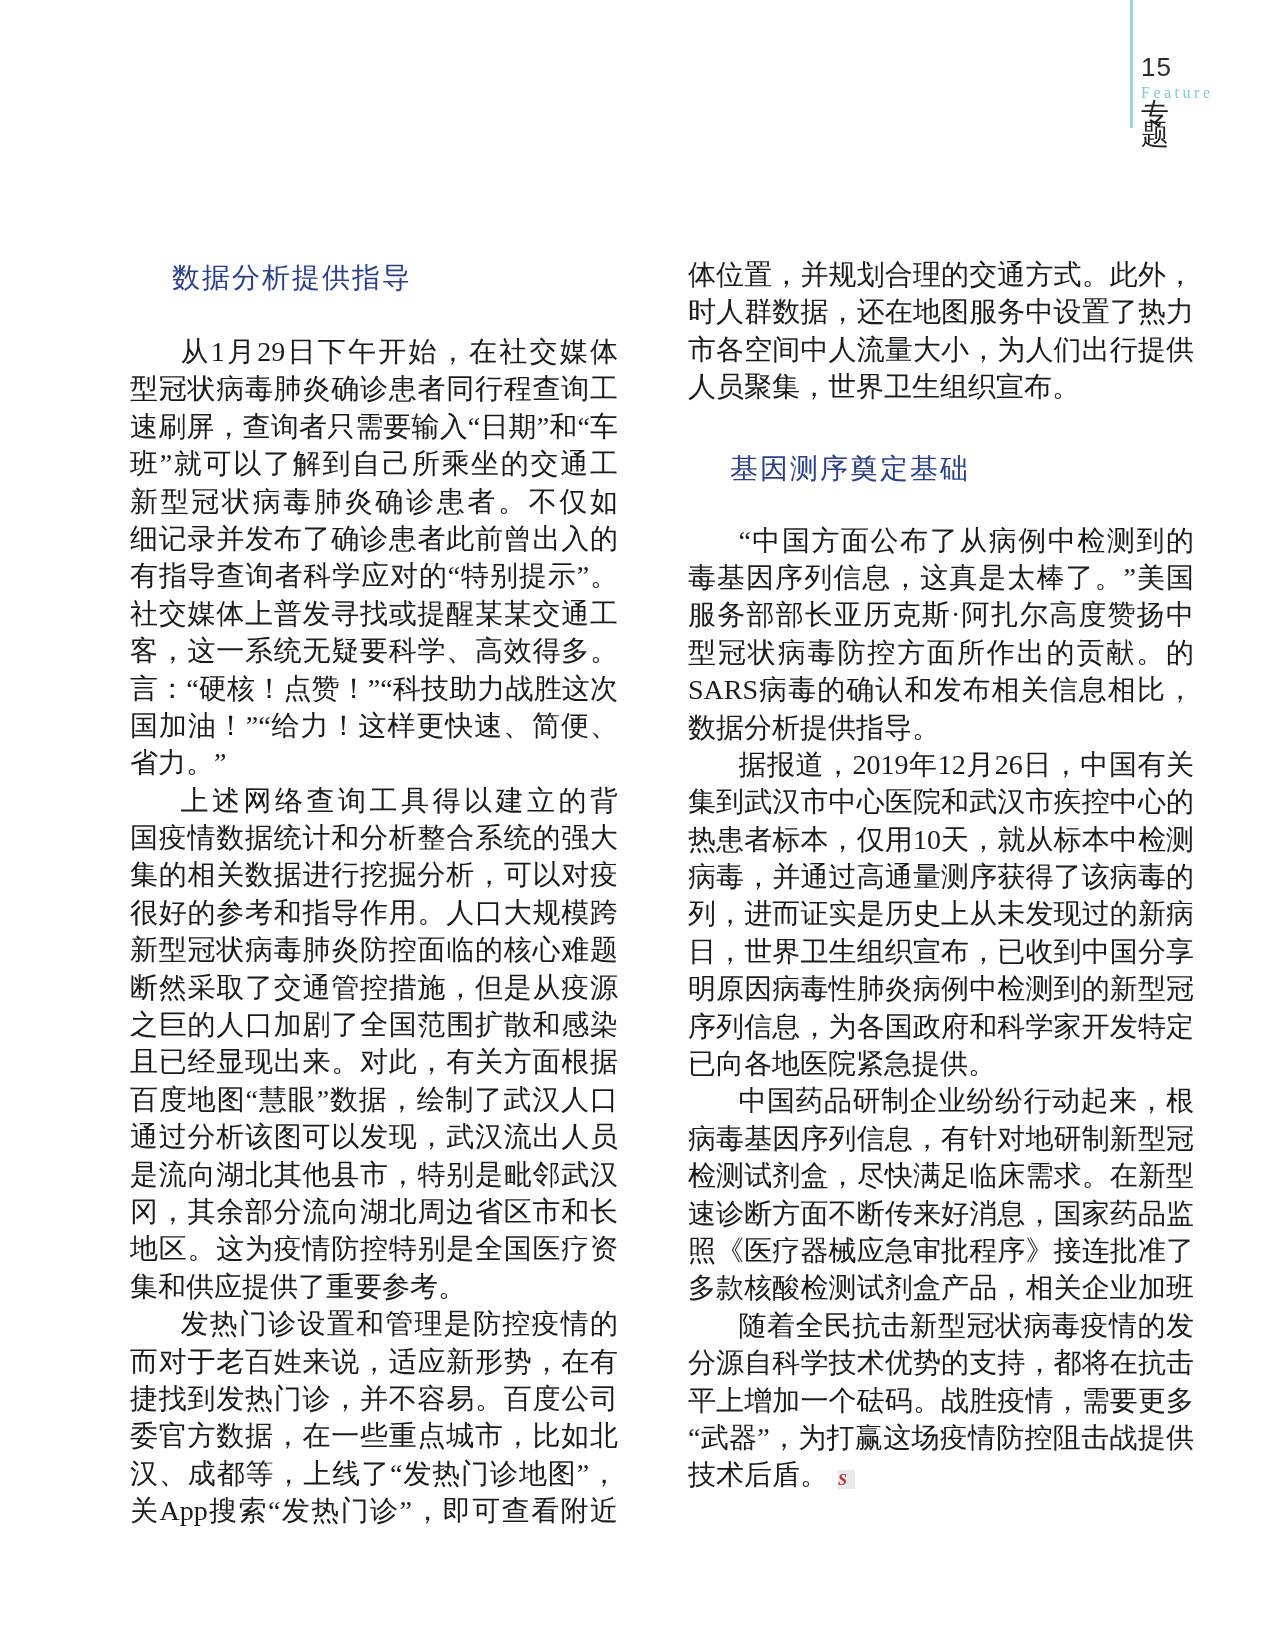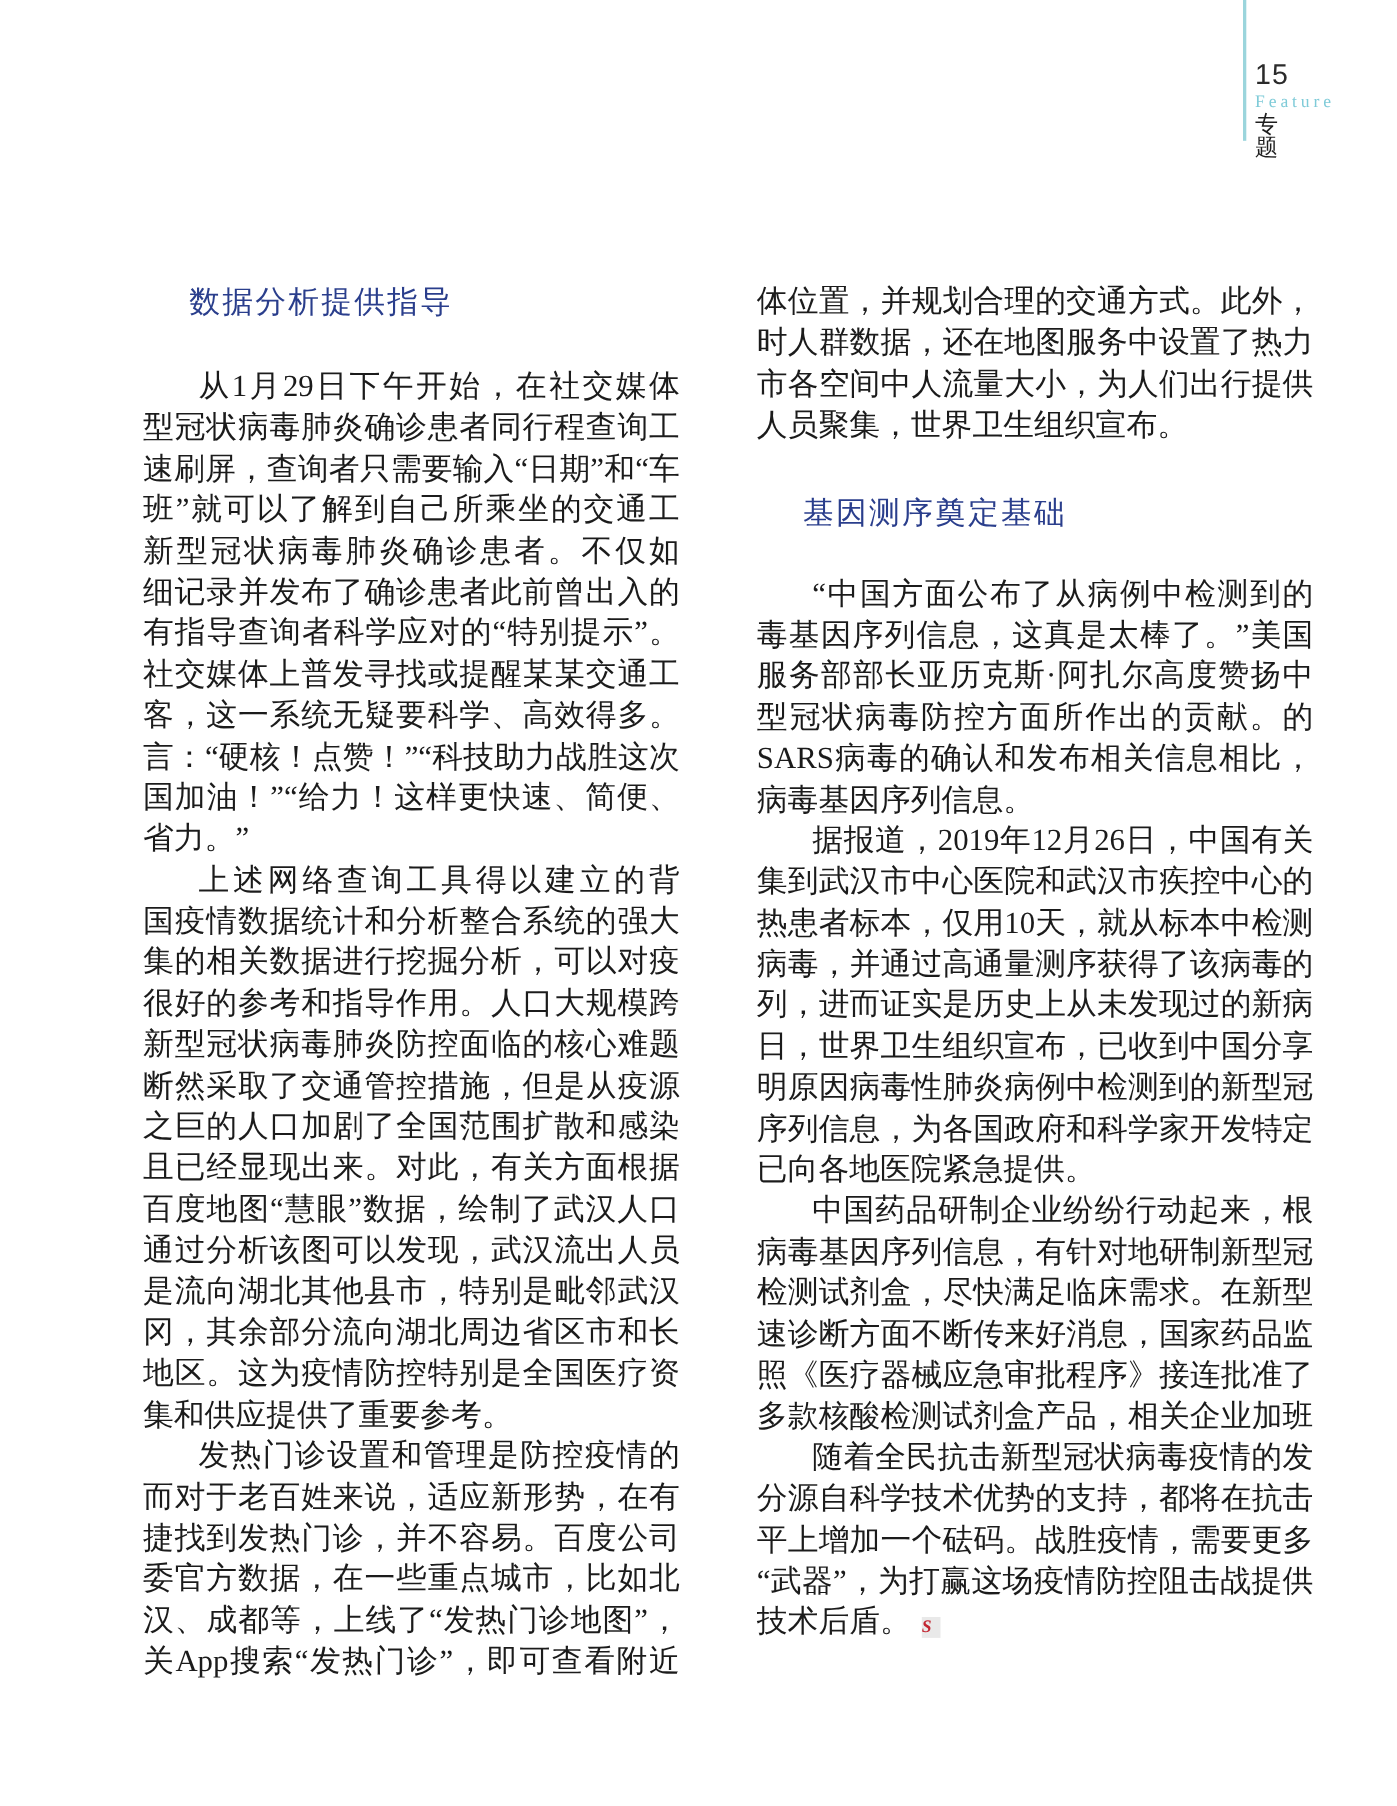--- a/index.html
+++ b/index.html
@@ -34,31 +34,31 @@
   }
   .hdr-feature{
     position:absolute;left:1141px;top:85px;
     font-family:Liberation Serif, serif;
     font-size:16px;line-height:16px;font-weight:400;
     letter-spacing:3.5px;color:var(--accent);
   }
   .hdr-topic{
     position:absolute;left:1141px;top:103px;
     font-family:"Liberation Sans","DejaVu Sans",sans-serif;
-    font-size:21px;line-height:21px;font-weight:500;
+    font-size:28px;line-height:21px;font-weight:500;
     letter-spacing:3px;color:#1e1e1e;
   }
 
   
   .col{position:absolute;}
   .col-left{left:130px;top:262px;width:488px;}
   .col-right{left:688px;top:256px;width:506px;}
 
   .col-heading{
-    font-family:Liberation Mono, monospace;
+    font-family:Liberation Sans, sans-serif;
     font-size:28px;line-height:31px;font-weight:500;
     letter-spacing:2px;color:var(--heading);
     margin:47px 0 38px 42px;
   }
   .col-heading:first-child{margin-top:0;margin-bottom:40px;}
 
   .para{margin:0;padding:0;}
   .line{
     font-size:28px;line-height:37.4px;height:37.4px;
     color:var(--text);
@@ -142,21 +142,21 @@
           <div class="line">市各空间中人流量大小，为人们出行提供参考，减少</div>
           <div class="line last">人员聚集，世界卫生组织宣布。</div>
         </div>
         <h2 class="col-heading">基因测序奠定基础</h2>
         <div class="para indent">
           <div class="line">“中国方面公布了从病例中检测到的新型冠状病</div>
           <div class="line">毒基因序列信息，这真是太棒了。”美国卫生和公共</div>
           <div class="line">服务部部长亚历克斯·阿扎尔高度赞扬中国在全球新</div>
           <div class="line">型冠状病毒防控方面所作出的贡献。的确，与2003年</div>
           <div class="line">SARS病毒的确认和发布相关信息相比，中国生物科技</div>
-          <div class="line last">病毒基因序列信息。</div>
+          <div class="line last">数据分析提供指导。</div>
         </div>
         <div class="para indent">
           <div class="line">据报道，2019年12月26日，中国有关科研机构收</div>
           <div class="line">集到武汉市中心医院和武汉市疾控中心的不明原因发</div>
           <div class="line">热患者标本，仅用10天，就从标本中检测出一种冠状</div>
           <div class="line">病毒，并通过高通量测序获得了该病毒的全基因组序</div>
           <div class="line">列，进而证实是历史上从未发现过的新病毒。1月12</div>
           <div class="line">日，世界卫生组织宣布，已收到中国分享的从武汉不</div>
           <div class="line">明原因病毒性肺炎病例中检测到的新型冠状病毒基因</div>
           <div class="line">序列信息，为各国政府和科学家开发特定诊断工具和</div>

